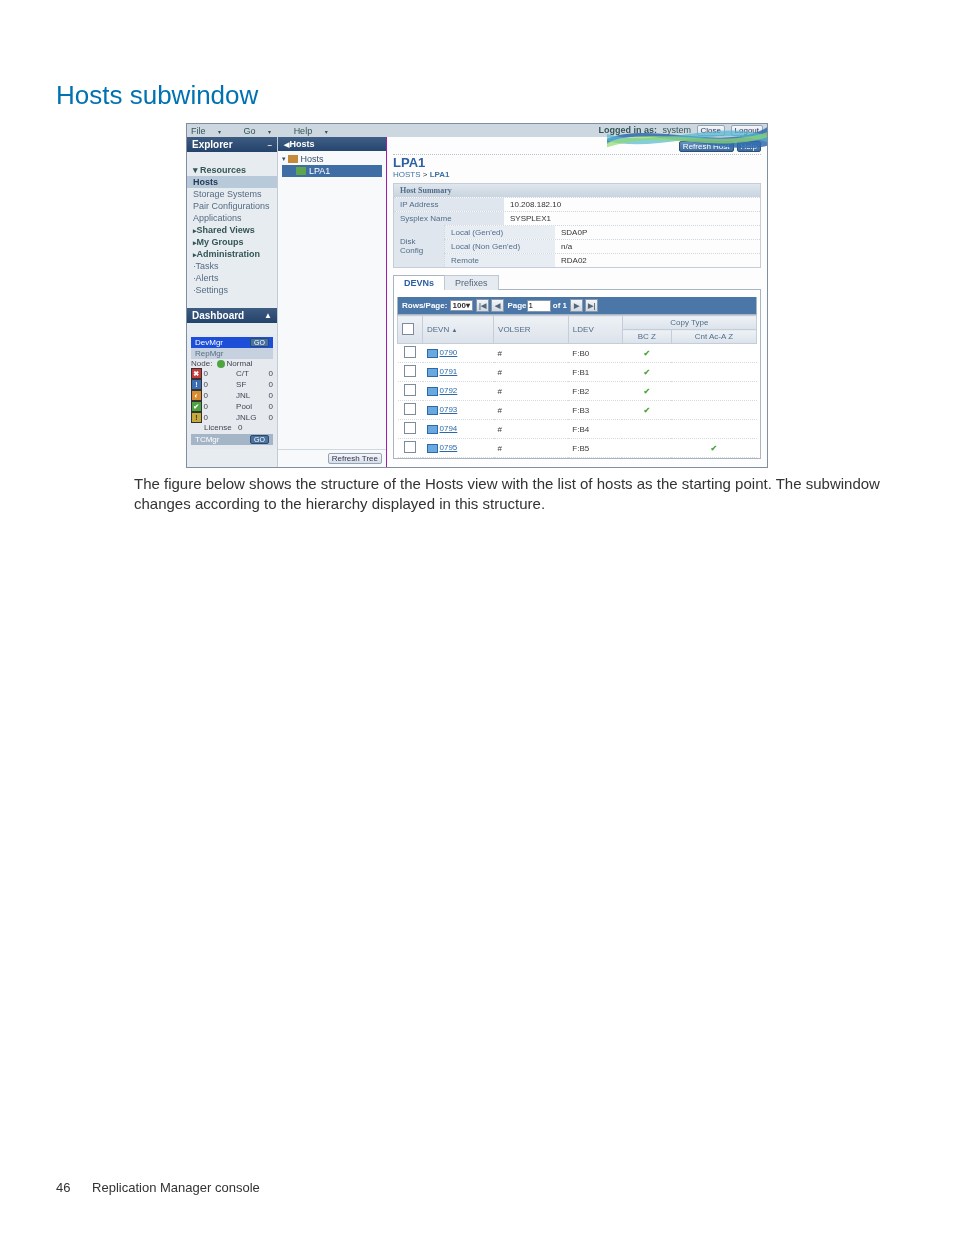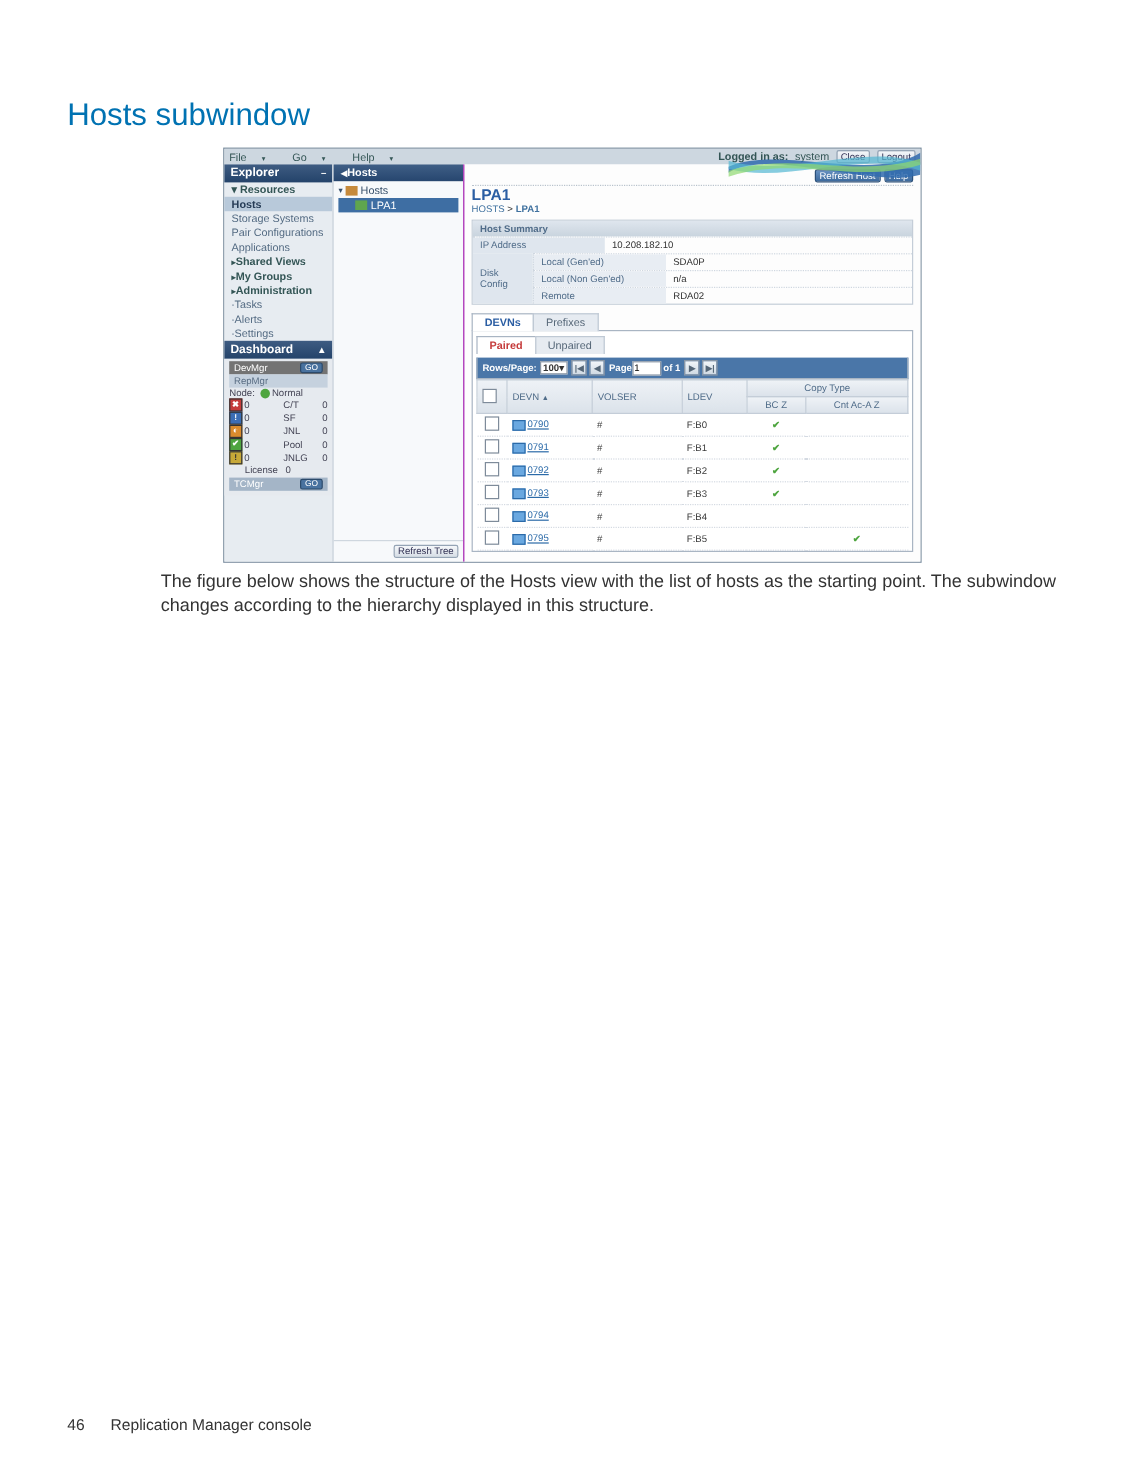--- a/index.html
+++ b/index.html
@@ -67,35 +67,35 @@
   }
   .menubar .menus span{margin-right:10px;}
   .menubar .right span{margin-left:3px;}
   .btn-small{
     display:inline-block;background:linear-gradient(#f5f7fa,#d6dee6);
     border:1px solid #95a4b5;border-radius:2px;padding:0 3px;font-size:8px;
     color:#335;
   }
   .columns{display:flex;}
   
-  .left{width:90px;flex:0 0 90px;background:#e7ecf1;display:flex;flex-direction:column;}
+  .left{width:90px;flex:0 0 90px;background:#e7ecf1;display:flex;flex-direction:column;gap:12px;}
   .panel-head{
     background:linear-gradient(#3e5c82,#24436a);
     color:#fff;font-weight:bold;font-size:10px;
     padding:2px 5px;display:flex;justify-content:space-between;align-items:center;
   }
   .panel-head .collapse{font-size:8px;}
   .nav-group{font-size:9px;border-radius:13px;}
   .nav-item{padding:1px 6px;color:#546b83;cursor:pointer;}
   .nav-item.bold{font-weight:bold;color:#355;}
   .nav-item.sel{background:#b8c9da;color:#253b55;font-weight:bold;}
   .nav-item.arrow::before{content:"\25B8 ";font-size:7px;}
   .nav-item.dash::before{content:"\2219 ";}
   .dash-body{background:#e6eaef;padding:2px 4px 4px;}
-  .dash-sub{background:#737373;color:#fff;font-size:8px;padding:1px 4px;}
+  .dash-sub{background:#1d4ed8;color:#fff;font-size:8px;padding:1px 4px;}
   .dash-sub.light{background:#c5d1de;color:#5a6e84;}
   .go-btn{background:#49729f;color:#fff;border:1px solid #2c4a6b;border-radius:2px;
     font-size:7px;padding:0 3px;float:right;}
   .dash-row{display:flex;align-items:center;font-size:8px;color:#445;}
   .sq{width:9px;height:9px;border:1px solid #333;display:inline-block;margin-right:2px;
     font-size:7px;line-height:9px;text-align:center;color:#fff;font-weight:bold;}
   .sq.red{background:#c63b3b;}
   .sq.blue{background:#3b6db5;}
   .sq.orange{background:#d98b2d;}
   .sq.green{background:#4ea53f;}
@@ -114,21 +114,21 @@
   .tree-row.sel{background:#3e6ea3;color:#fff;}
   .tree-foot{padding:3px 4px;text-align:right;border-top:1px solid #cfd7df;}
   
   .main{flex:1;background:#fdfdfd;border-left:1px solid #a21caf;padding:4px 6px 8px;}
   .crumb-title{color:#2b5ea3;font-weight:bold;font-size:13px;}
   .crumb-path{color:#3f719f;font-size:8px;margin-bottom:4px;}
   .crumb-path .sep{color:#333;}
   .hostbar{display:flex;justify-content:flex-end;border-bottom:1px dotted #b8c2cc;padding-bottom:2px;margin-bottom:0;}
   
   .hs{border:1px solid #c4cdd8;margin-top:2px;font-size:8px;}
-  .hs-head{background:linear-gradient(#dfe6ee,#c9d4de);padding:2px 6px;color:#506c89;font-weight:bold;}
+  .hs-head{background:linear-gradient(#dfe6ee,#c9d4de);padding:2px 6px;color:#506c89;font-weight:bold;font-family:Liberation Serif, serif;}
   .hs-row{display:flex;border-top:1px dotted #cfd7e0;}
   .hs-l{width:98px;background:#dfe6ee;padding:2px 6px;color:#506c89;}
   .hs-m{background:#e8edf3;padding:2px 6px;color:#506c89;border-left:1px dotted #cfd7e0;width:98px;}
   .hs-r{flex:1;padding:2px 6px;color:#333;}
   .hs-grid{display:flex;}
   .hs-left-merge{width:38px;background:#dfe6ee;padding:2px 6px;color:#506c89;
     display:flex;align-items:center;}
   .hs-stack{flex:1;}
   
   .tabs{display:flex;margin-top:6px;}
@@ -304,20 +304,24 @@
           <span>HOSTS</span>
           <span class="sep"> &gt; </span>
           <b>LPA1</b>
         </div>
         <div class="hs">
           <div class="hs-head">Host Summary</div>
           <div class="hs-row">
               <div class="hs-l">IP Address</div>
               <div class="hs-r">10.208.182.10</div>
             </div>
+          <div class="hs-row">
+              <div class="hs-l">Sysplex Name</div>
+              <div class="hs-r">SYSPLEX1</div>
+            </div>
           <div class="hs-grid">
             <div class="hs-left-merge">Disk Config</div>
             <div class="hs-stack">
               <div class="hs-row">
                   <div class="hs-m">Local (Gen'ed)</div>
                   <div class="hs-r">SDA0P</div>
                 </div>
               <div class="hs-row">
                   <div class="hs-m">Local (Non Gen'ed)</div>
                   <div class="hs-r">n/a</div>
@@ -328,24 +332,20 @@
                 </div>
             </div>
           </div>
         </div>
 
         <div class="tabs">
           <div class="tab active">DEVNs</div>
           <div class="tab">Prefixes</div>
         </div>
         <div style="border:1px solid #a9b5c3;padding:3px 3px 0;background:#fff;">
-          <div class="tabrow2">
-            <div class="tab active" style="color:#c53b3b">Paired</div>
-            <div class="tab">Unpaired</div>
-          </div>
           <div class="pager">
             <span>Rows/Page:</span>&nbsp;
             <span class="sel">100</span>&nbsp;
             <span class="pagebtn">|◀</span>
             <span class="pagebtn">◀</span>&nbsp;
             <span>Page</span>
             <input value="1" style="">
             &nbsp;<span>of</span>&nbsp;
             <span>1</span>&nbsp;
             <span class="pagebtn">▶</span>

